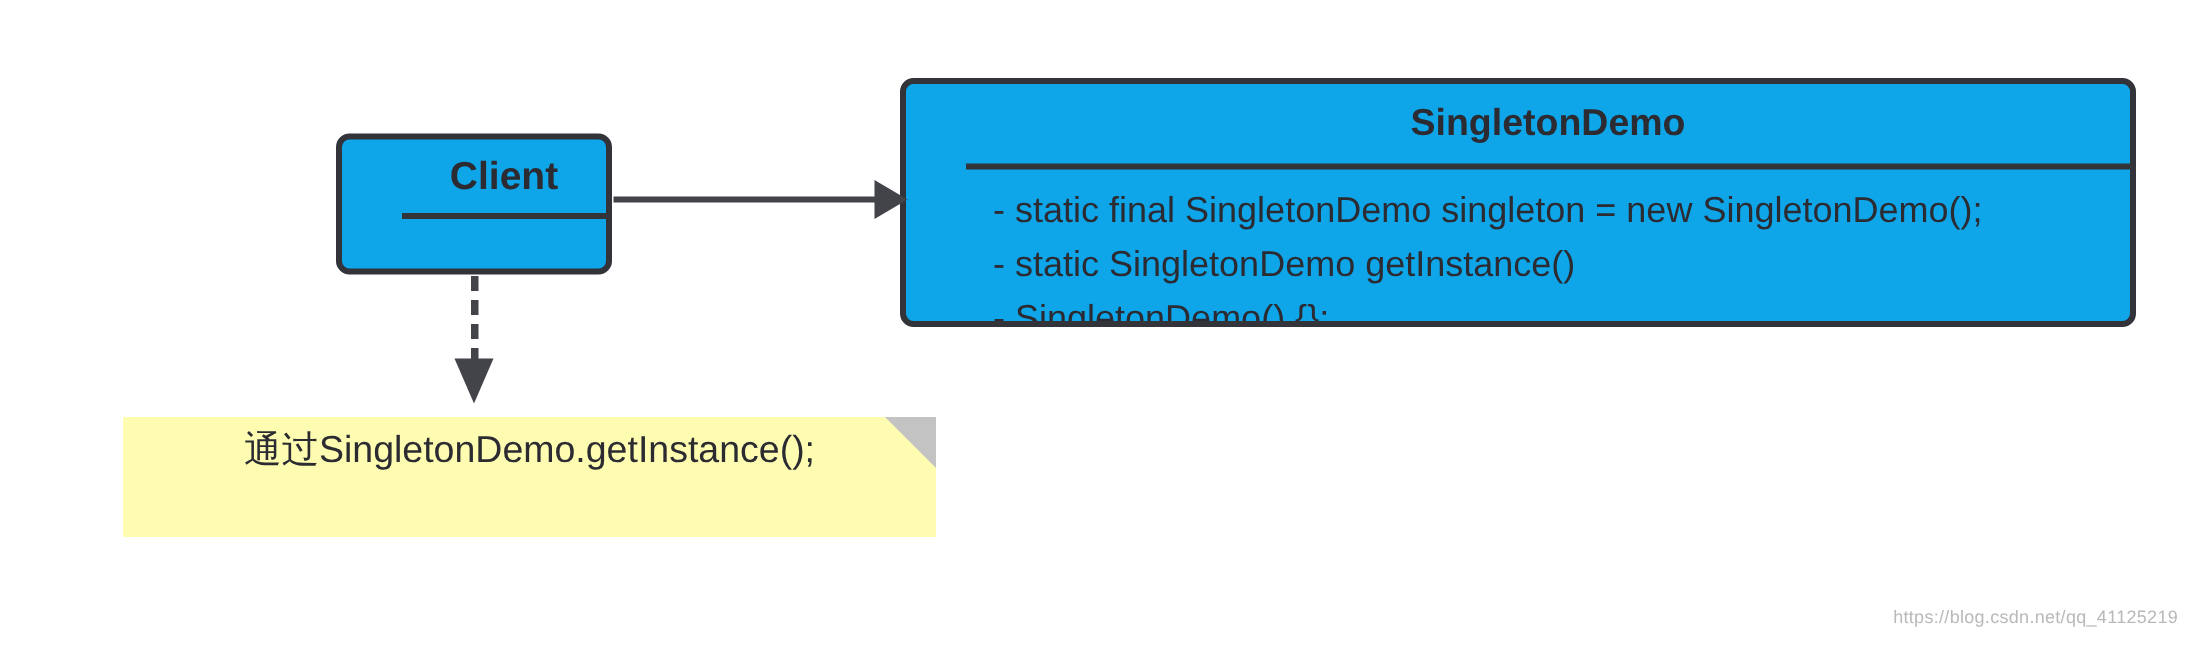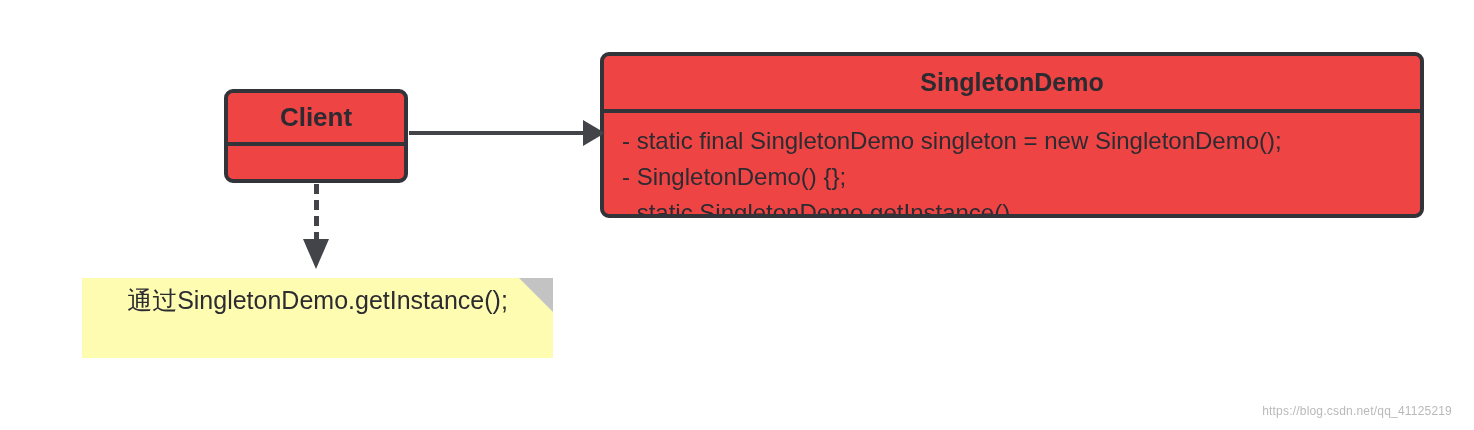--- a/index.html
+++ b/index.html
@@ -14,25 +14,26 @@
     position: relative;
     width: 1474px;
     height: 430px;
     background: #ffffff;
     overflow: hidden;
   }
 
   
   .uml-class {
     position: absolute;
-    background: #ef4444;
+    background: #0ea5e9;
     border: 4px solid #33333A;
     border-radius: 9px;
     box-sizing: border-box;
     overflow: hidden;
+    padding-left: 40px;
   }
   .uml-header {
     display: flex;
     align-items: center;
     justify-content: center;
     font-weight: bold;
     color: #2b2b31;
     box-sizing: border-box;
   }
   .uml-divider {
@@ -81,21 +82,21 @@
   #singleton-box .uml-body {
     padding: 10px 0 0 18px;
     font-size: 24px;
   }
 
   
   #note {
     position: absolute;
     left: 82px;
     top: 278px;
-    width: 471px;
+    width: 542px;
     height: 80px;
     background: #FDFCB0;
     box-sizing: border-box;
     color: #2b2b31;
     font-size: 25px;
     text-align: center;
     line-height: 34px;
     padding-top: 5px;
   }
   #note-fold {
@@ -171,22 +172,22 @@
     <div class="uml-header">Client</div>
     <div class="uml-divider"></div>
     <div class="uml-body empty"></div>
   </div>
 
   <div class="uml-class" id="singleton-box">
     <div class="uml-header">SingletonDemo</div>
     <div class="uml-divider"></div>
     <div class="uml-body">
       <div class="member">- static final SingletonDemo singleton = new SingletonDemo();</div>
+      <div class="member">- static SingletonDemo getInstance()</div>
       <div class="member">- SingletonDemo() {};</div>
-      <div class="member">- static SingletonDemo getInstance()</div>
     </div>
   </div>
 
   <div id="assoc-line"></div>
   <div id="assoc-arrowhead"></div>
 
   <div id="dep-line"></div>
   <div id="dep-arrowhead"></div>
 
   <div id="note">

